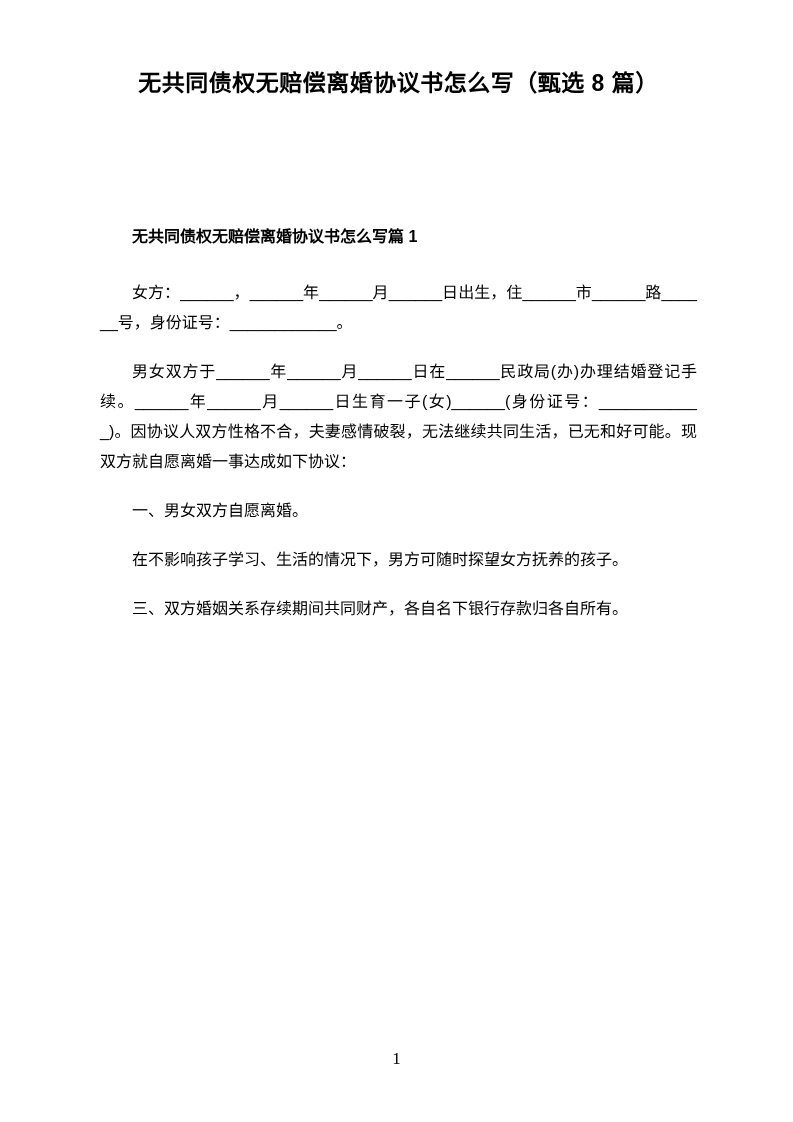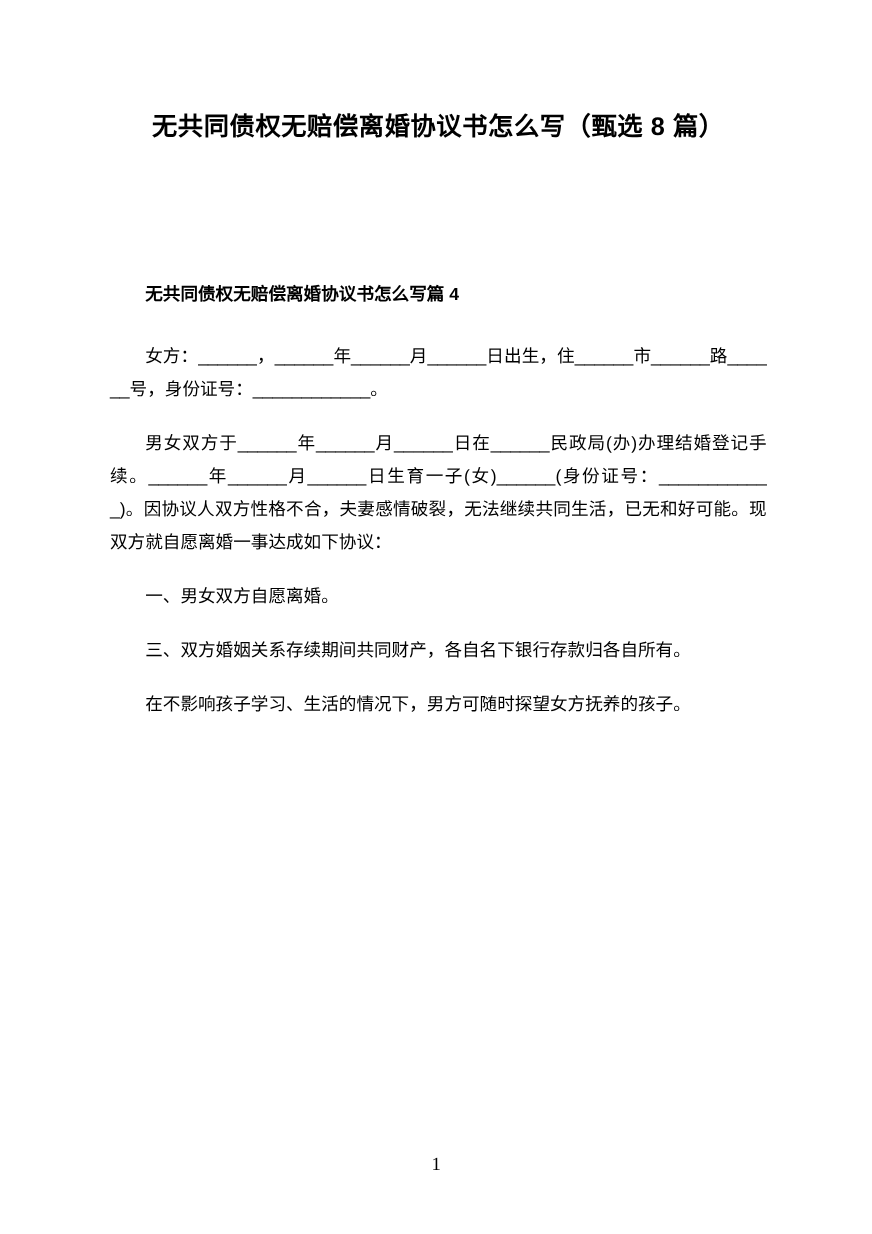--- a/index.html
+++ b/index.html
@@ -11,22 +11,22 @@
   .page {
     position: relative;
     width: 793px;
     height: 1122px;
     background: #ffffff;
     color: #000000;
     font-family: "Liberation Sans", "DejaVu Sans", sans-serif;
     overflow: hidden;
   }
   .doc-title {
-    margin: 12px;
-    padding: 86px 96px 0 100px;
+    margin: 0;
+    padding: 66px 96px 0 100px;
     font-size: 23px;
     line-height: 34px;
     font-weight: bold;
     text-align: center;
     letter-spacing: 0.5px;
   }
   .section-heading {
     margin: 122px 96px 0 100px;
     font-size: 16px;
     line-height: 30px;
@@ -58,32 +58,32 @@
     line-height: 22px;
   }
 </style>
 </head>
 <body>
 
 <div class="page">
 
   <h1 class="doc-title">无共同债权无赔偿离婚协议书怎么写（甄选 8 篇）</h1>
 
-  <h2 class="section-heading">无共同债权无赔偿离婚协议书怎么写篇 4</h2>
+  <h2 class="section-heading">无共同债权无赔偿离婚协议书怎么写篇 1</h2>
 
 
   <p class="para">女方：______，______年______月______日出生，住______市______路______号，身份证号：____________。</p>
 
   <p class="para">男女双方于______年______月______日在______民政局(办)办理结婚登记手续。______年______月______日生育一子(女)______(身份证号：____________)。因协议人双方性格不合，夫妻感情破裂，无法继续共同生活，已无和好可能。现双方就自愿离婚一事达成如下协议：</p>
 
   <p class="para">一、男女双方自愿离婚。</p>
 
 
+  <p class="para">在不影响孩子学习、生活的情况下，男方可随时探望女方抚养的孩子。</p>
+
   <p class="para">三、双方婚姻关系存续期间共同财产，各自名下银行存款归各自所有。</p>
-
-  <p class="para">在不影响孩子学习、生活的情况下，男方可随时探望女方抚养的孩子。</p>
 
 
   <div class="page-footer">
     <span class="page-number">1</span>
   </div>
 
 </div>
 
 </body></html>

